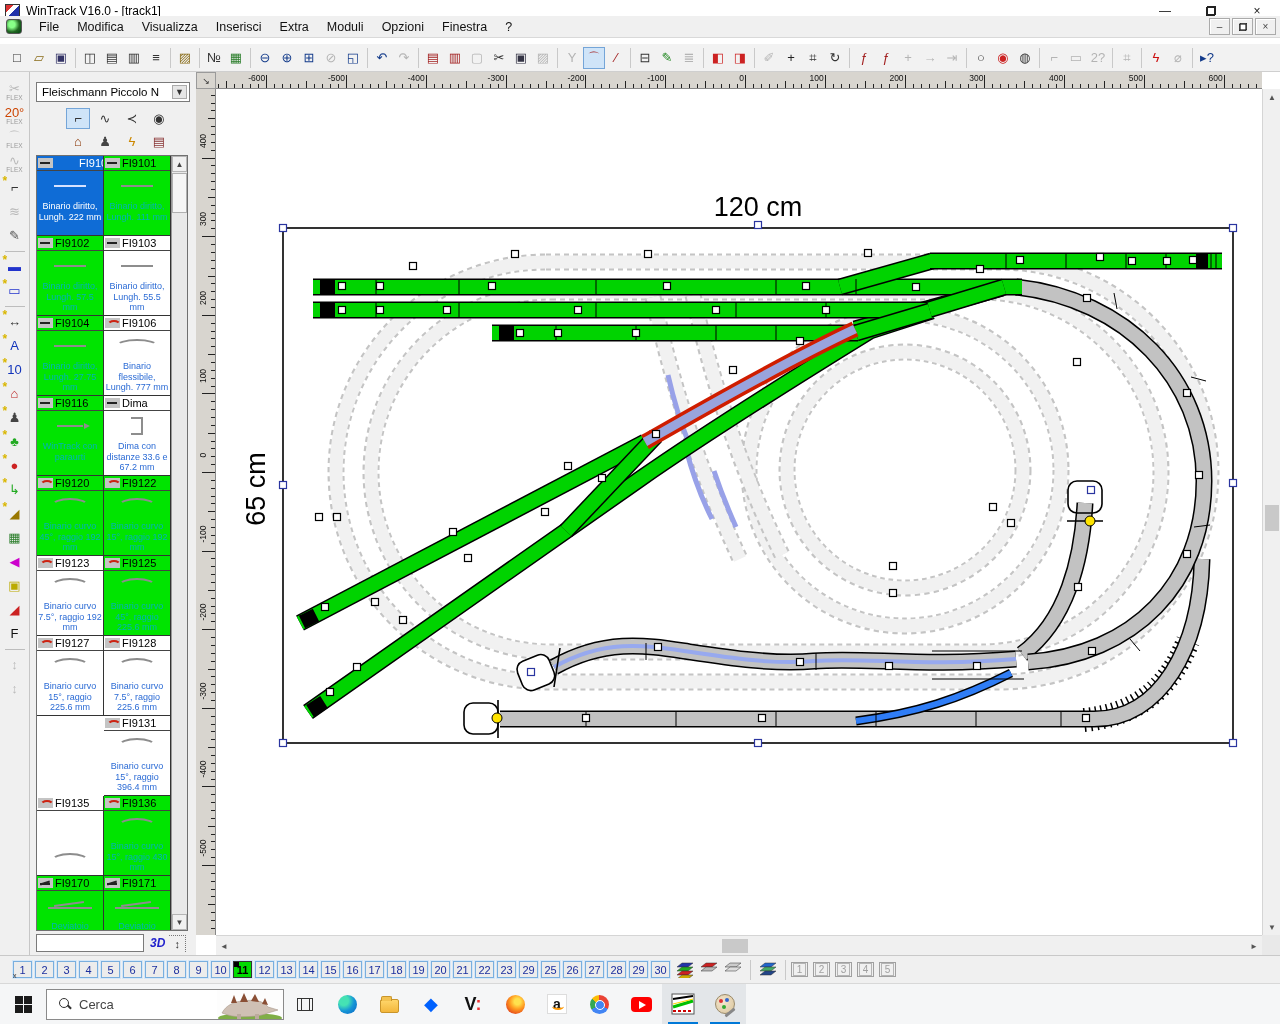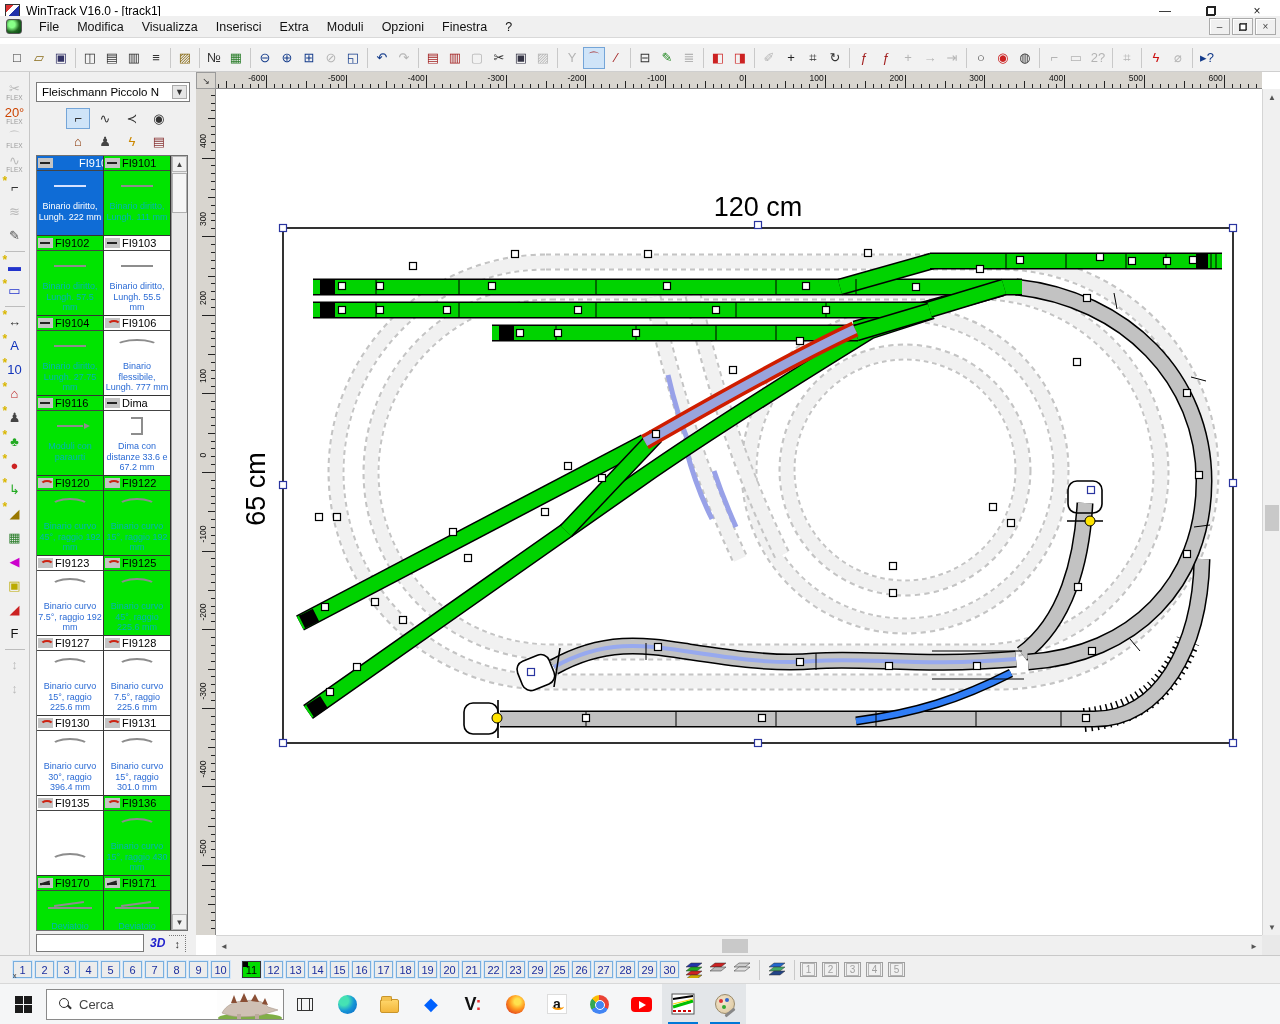--- a/index.html
+++ b/index.html
@@ -112,21 +112,21 @@
   .scb{position:absolute;display:flex;align-items:center;justify-content:center;font-size:8px;color:#555;background:#f0f0f0;}
   #vs-up{left:0;top:0;width:18px;height:16px;}
   #vs-dn{left:0;bottom:0;width:18px;height:16px;}
   #vs-th{position:absolute;left:2px;top:416px;width:14px;height:26px;background:#c9c9c9;}
   #hs-l{left:0;top:0;width:16px;height:20px;}
   #hs-r{right:0;top:0;width:16px;height:20px;}
   #hs-th{position:absolute;left:506px;top:3px;width:26px;height:14px;background:#c9c9c9;}
   
   #layerbar{position:absolute;left:0;top:955px;width:1280px;height:28px;background:#f0f0f0;border-top:1px solid #c9c9c9;display:flex;align-items:center;padding-left:13px;}
   .ltab{position:relative;width:19px;height:17px;margin-right:3px;background:#ececec;border:1px solid #79aede;box-shadow:0 0 0 1px #d5e7f8;color:#1c2f9e;font-size:11px;display:flex;align-items:center;justify-content:center;flex:0 0 auto;}
-  .ltab.on{background:#00dc00;color:#000;border-color:#333;font-weight:normal;margin-left:9px;}
+  .ltab.on{background:#00dc00;color:#000;border-color:#333;font-weight:bold;}
   .ltab.on::before{content:"";position:absolute;left:0;top:0;width:5px;height:5px;background:#000;}
   .ltab.first::after{content:"x";position:absolute;left:-1px;bottom:-2px;font-size:7px;color:#333;}
   .lsep{width:1px;height:20px;background:#c9c9c9;margin:0 5px;flex:0 0 auto;}
   .lico{width:24px;height:20px;display:flex;align-items:center;justify-content:center;flex:0 0 auto;}
   .lbox{width:17px;height:15px;border:1px solid #a0a0a0;color:#a0a0a0;font-size:10px;display:flex;align-items:center;justify-content:center;margin-right:5px;flex:0 0 auto;}
   .lbox span{border:1px solid #b5b5b5;padding:0 3px;}
   
   #taskbar{position:absolute;left:0;top:983px;width:1280px;height:41px;background:#f5f6f7;border-top:1px solid #d8d8d8;display:flex;align-items:center;}
   #start{width:46px;height:41px;display:flex;align-items:center;justify-content:center;}
   #start .wlogo{display:grid;grid-template-columns:8px 8px;grid-template-rows:8px 8px;gap:1px;}
@@ -444,21 +444,21 @@
             <div class="desc">Binario flessibile, Lungh. 777 mm</div>
           </div>
           <div class="tile bg-green" style="left: 0px; top: 240px;">
             <div class="hd">
               <span class="ib k-bumper"></span>
               <span class="tid">FI9116</span>
             </div>
             <div class="mid">
               <span class="tg-bumper"></span>
             </div>
-            <div class="desc">Moduli con paraurti</div>
+            <div class="desc">WinTrack con paraurti</div>
           </div>
           <div class="tile bg-white" style="left: 67px; top: 240px;">
             <div class="hd">
               <span class="ib k-dima"></span>
               <span class="tid">Dima</span>
             </div>
             <div class="mid">
               <span class="tg-dima"></span>
             </div>
             <div class="desc">Dima con distanze 33.6 e 67.2 mm</div>
@@ -516,39 +516,29 @@
           <div class="tile bg-white" style="left: 67px; top: 480px;">
             <div class="hd">
               <span class="ib k-curve"></span>
               <span class="tid">FI9128</span>
             </div>
             <div class="mid">
               <span class="tg-curve"></span>
             </div>
             <div class="desc">Binario curvo 7.5°, raggio 225.6 mm</div>
           </div>
-          <div class="tile bg-white" style="left: 0px; top: 560px;">
-            <div class="hd">
-              <span class="ib k-curve"></span>
-              <span class="tid">FI9130</span>
-            </div>
-            <div class="mid">
-              <span class="tg-curve"></span>
-            </div>
-            <div class="desc">Binario curvo 30°, raggio 396.4 mm</div>
-          </div>
           <div class="tile bg-white" style="left: 67px; top: 560px;">
             <div class="hd">
               <span class="ib k-curve"></span>
               <span class="tid">FI9131</span>
             </div>
             <div class="mid">
               <span class="tg-curve"></span>
             </div>
-            <div class="desc">Binario curvo 15°, raggio 301.0 mm</div>
+            <div class="desc">Binario curvo 15°, raggio 396.4 mm</div>
           </div>
           <div class="tile bg-white" style="left: 0px; top: 640px; gap: 42px;">
             <div class="hd">
               <span class="ib k-curve"></span>
               <span class="tid">FI9135</span>
             </div>
             <div class="mid">
               <span class="tg-curve"></span>
             </div>
             <div class="desc">Binario curvo 30°, raggio 430 mm</div>

